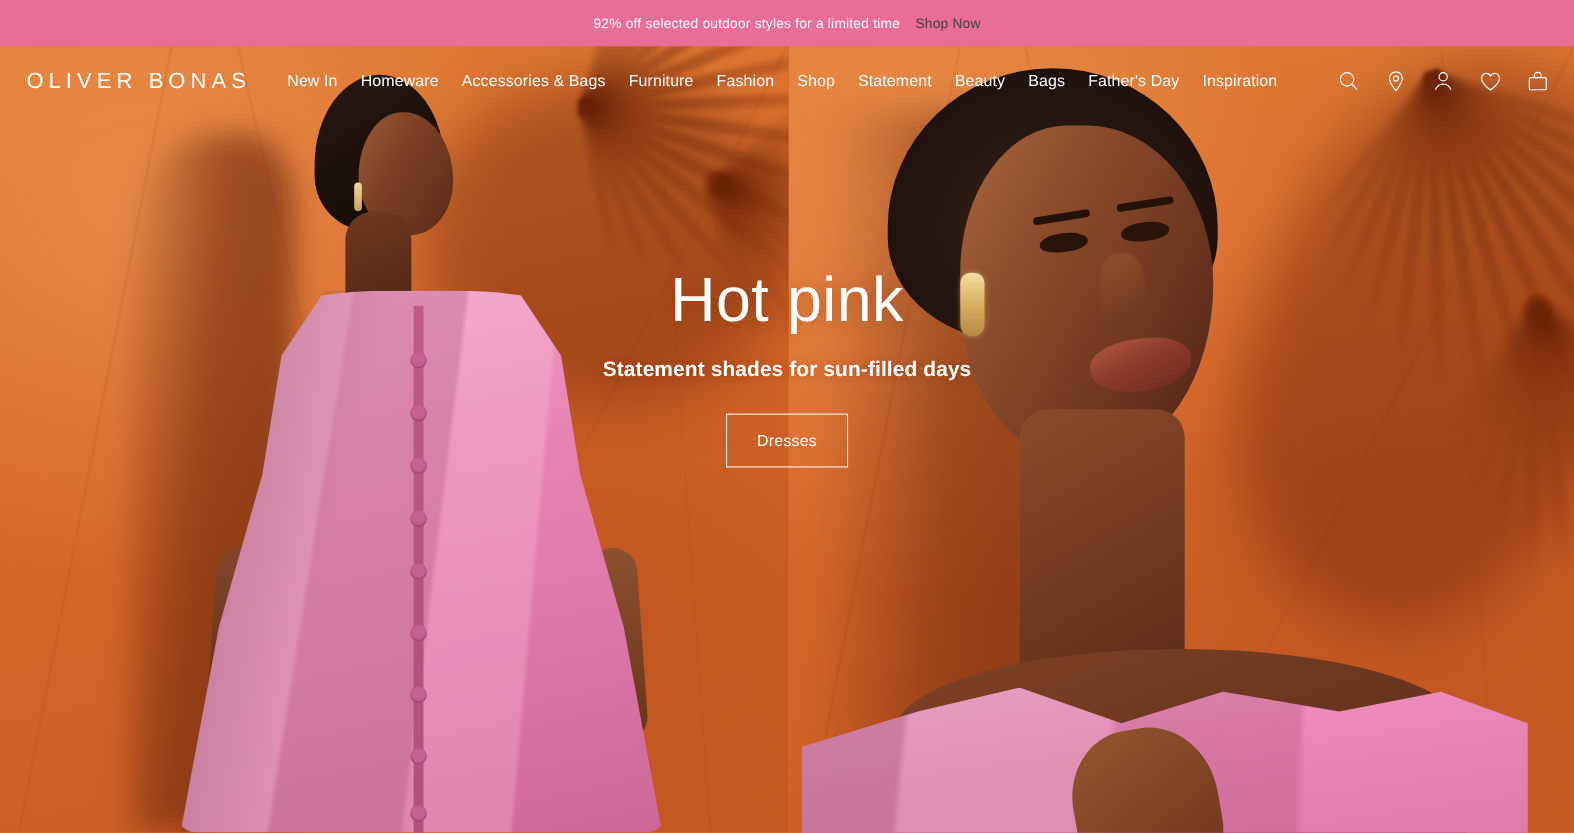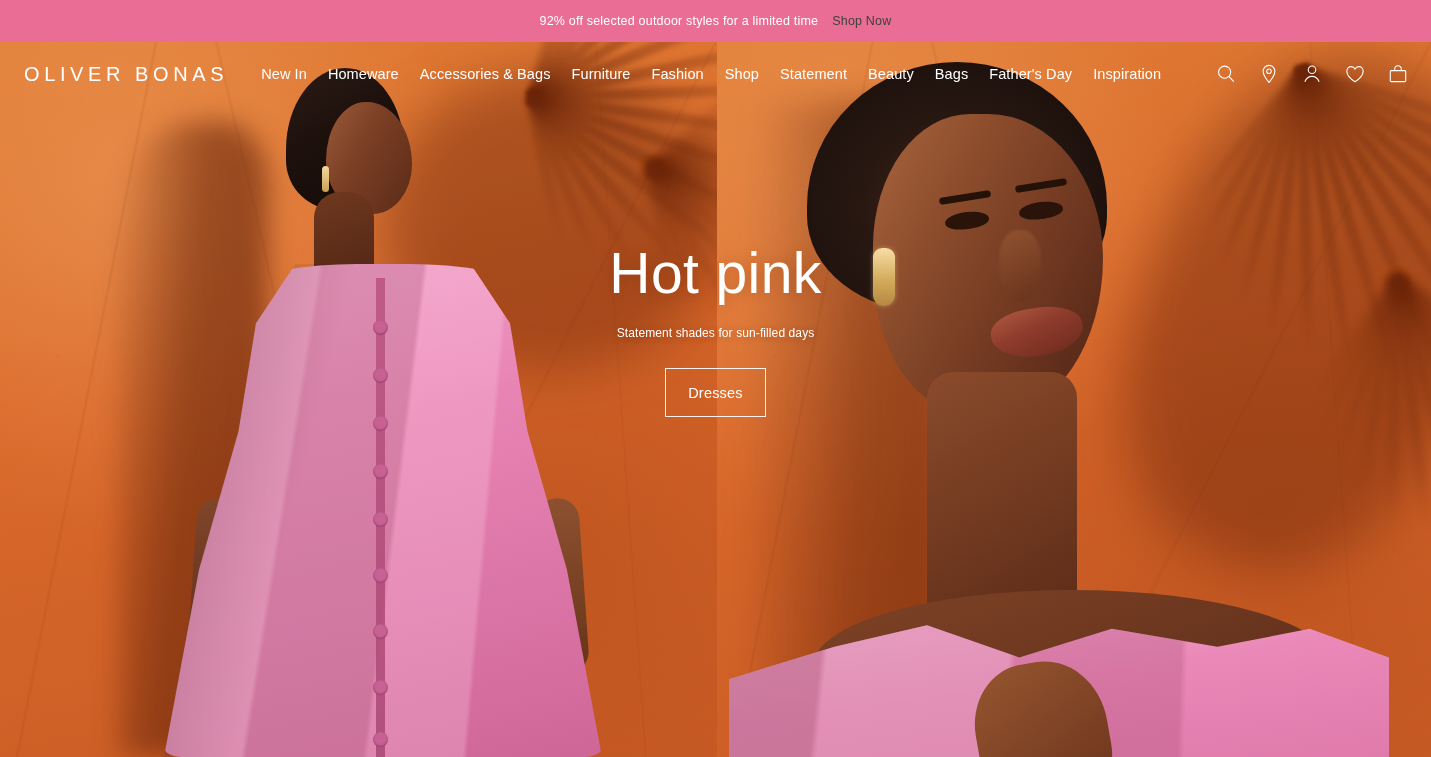--- a/index.html
+++ b/index.html
@@ -216,32 +216,32 @@
   .hero-content {
     position:absolute; top:42px; left:0; width:1431px; height:715px;
     display:flex; flex-direction:column; align-items:center; z-index:20;
     pointer-events:none;
   }
   .hero-title {
     margin-top:203px; color:#fff; font-size:57px; font-weight:300;
     letter-spacing:.4px; line-height:1; text-shadow:0 1px 14px rgba(110,40,12,.28);
   }
   .hero-sub {
-    margin-top:24px; color:#fff; font-size:12px; font-weight:400;
+    margin-top:24px; color:#fff; font-size:19px; font-weight:700;
     letter-spacing:.1px; text-shadow:0 1px 9px rgba(110,40,12,.3);
   }
   .hero-cta {
     margin-top:30px; display:flex; align-items:center; justify-content:center;
     border:1px solid rgba(255,255,255,.92); background:transparent;
     color:#fff; font-size:14.5px; font-weight:400; letter-spacing:.2px;
     cursor:pointer; pointer-events:auto; font-family:"Liberation Sans", sans-serif;
     text-decoration:none;
   }
   .cta-primary   { width:150px; height:49px; }
-  .cta-secondary { width:101px; height:49px; margin-top:28px;text-align:center; }
+  .cta-secondary { width:111px; height:49px; margin-top:28px;text-align:center; }
 </style>
 </head>
 <body>
 
 <div class="page">
 
   <div class="promo-banner">
     <span class="promo-text">92% off selected outdoor styles for a limited time</span>
     <a class="promo-link">Shop Now</a>
   </div>

